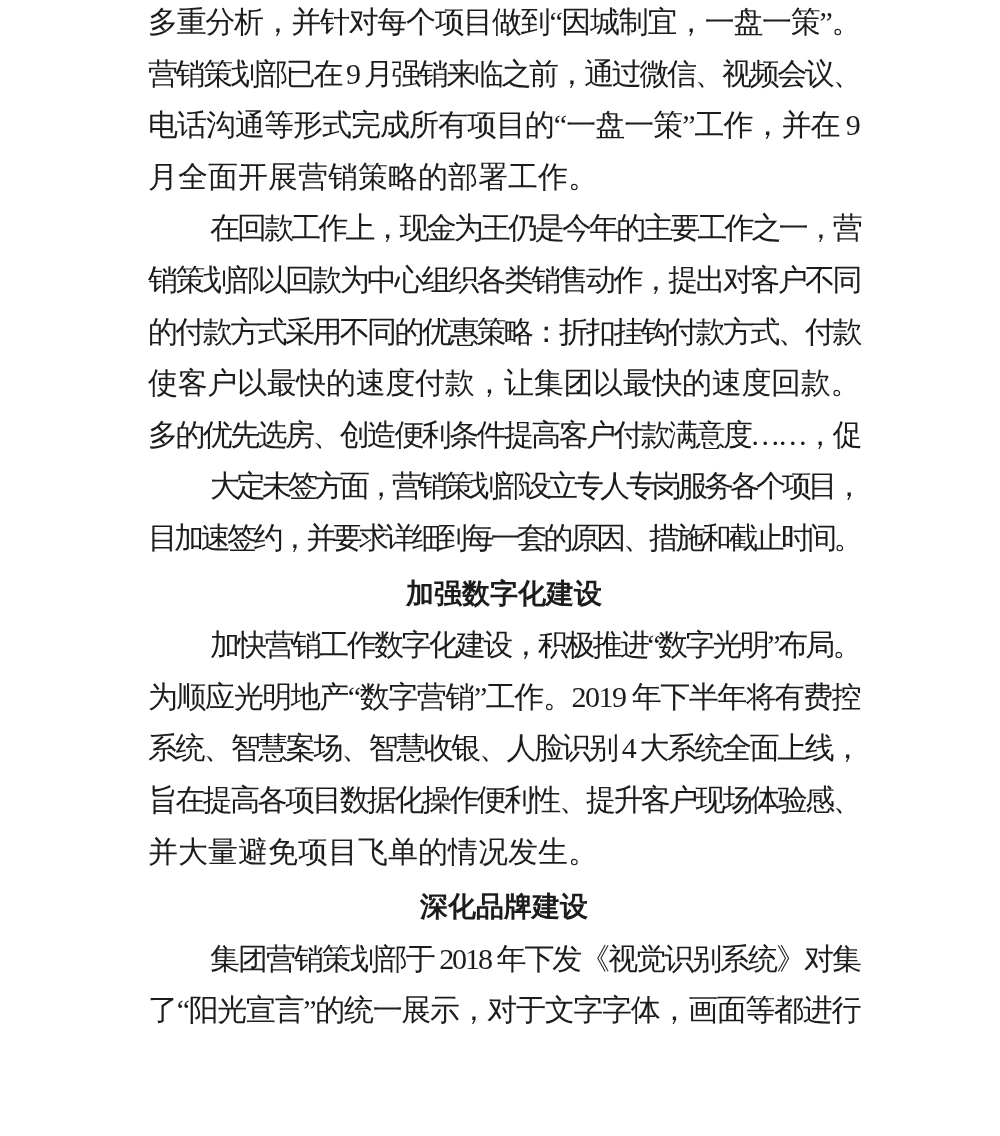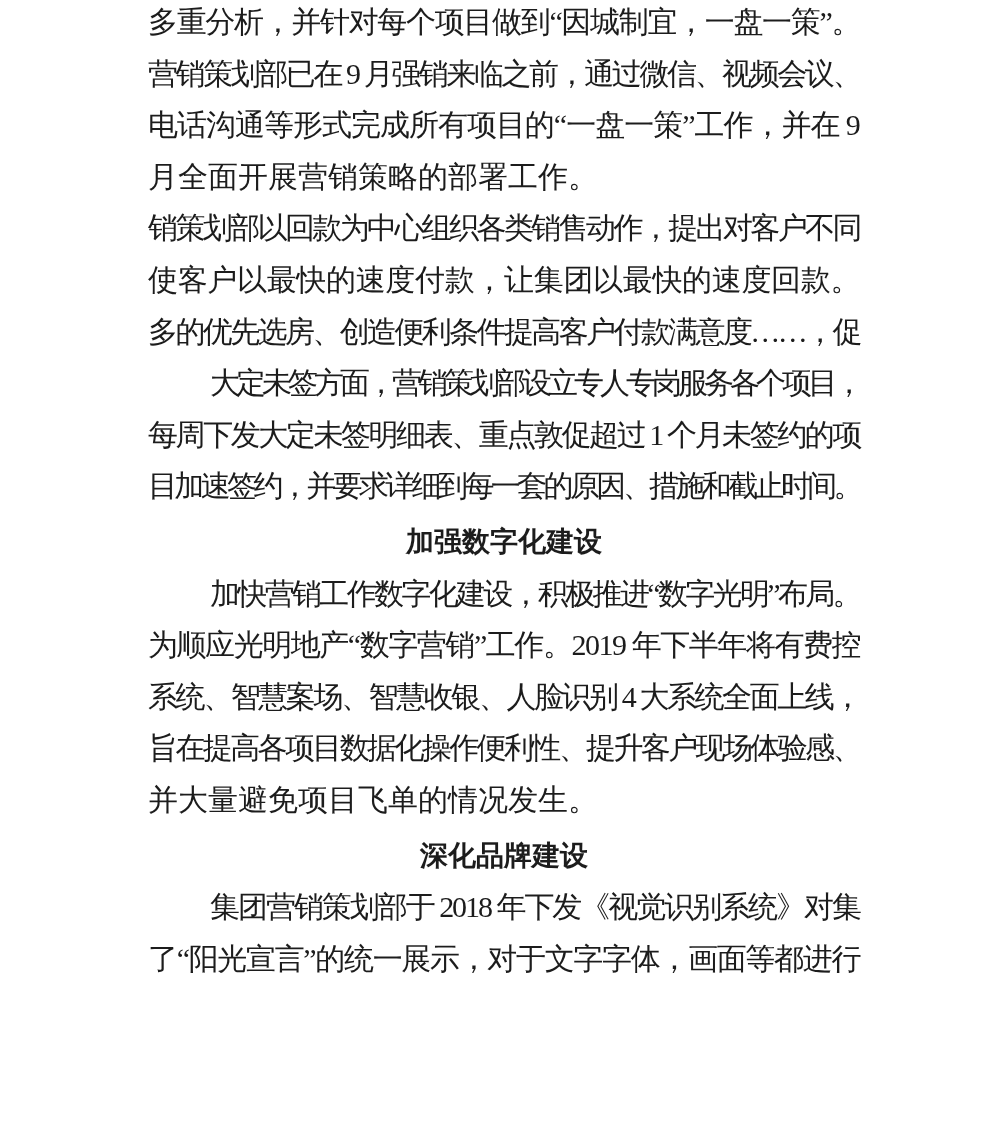--- a/index.html
+++ b/index.html
@@ -45,28 +45,29 @@
   <div class="content">
 
     <section>
       <div class="line just"><span class="t" style="letter-spacing: -1.33px;">多重分析，并针对每个项目做到“因城制宜，一盘一策”。</span></div>
       <div class="line just"><span class="t" style="letter-spacing: -2.43px;">营销策划部已在 9 月强销来临之前，通过微信、视频会议、</span></div>
       <div class="line just"><span class="t" style="letter-spacing: -1.01px;">电话沟通等形式完成所有项目的“一盘一策”工作，并在 9</span></div>
       <div class="line end"><span class="t">月全面开展营销策略的部署工作。</span></div>
     </section>
 
     <section>
+      <div class="line just indent"><span class="t" style="letter-spacing: -2.92px;">在回款工作上，现金为王仍是今年的主要工作之一，营</span></div>
       <div class="line just"><span class="t" style="letter-spacing: -2.62px;">销策划部以回款为中心组织各类销售动作，提出对客户不同</span></div>
+      <div class="line just"><span class="t" style="letter-spacing: -2.62px;">的付款方式采用不同的优惠策略：折扣挂钩付款方式、付款</span></div>
       <div class="line end"><span class="t" style="letter-spacing: -0.33px;">使客户以最快的速度付款，让集团以最快的速度回款。</span></div>
       <div class="line just"><span class="t" style="letter-spacing: -2.62px;">多的优先选房、创造便利条件提高客户付款满意度……，促</span></div>
     </section>
 
     <section>
       <div class="line just indent"><span class="t" style="letter-spacing: -4px; font-family: Liberation Mono, monospace;">大定未签方面，营销策划部设立专人专岗服务各个项目，</span></div>
-      <div class="line just"><span class="t" style="letter-spacing: -2.43px;">每周下发大定未签明细表、重点敦促超过 1 个月未签约的项</span></div>
       <div class="line end"><span class="t" style="letter-spacing: -3.63px;">目加速签约，并要求详细到每一套的原因、措施和截止时间。</span></div>
     </section>
 
     <h2 class="heading"><span class="t">加强数字化建设</span></h2>
 
     <section>
       <div class="line just indent"><span class="t" style="letter-spacing: -2.67px; text-align: center;">加快营销工作数字化建设，积极推进“数字光明”布局。</span></div>
       <div class="line just"><span class="t" style="letter-spacing: -1.45px;">为顺应光明地产“数字营销”工作。2019 年下半年将有费控</span></div>
       <div class="line just"><span class="t" style="letter-spacing: -2.43px;">系统、智慧案场、智慧收银、人脸识别 4 大系统全面上线，</span></div>
       <div class="line just"><span class="t" style="letter-spacing: -2.62px;">旨在提高各项目数据化操作便利性、提升客户现场体验感、</span></div>

